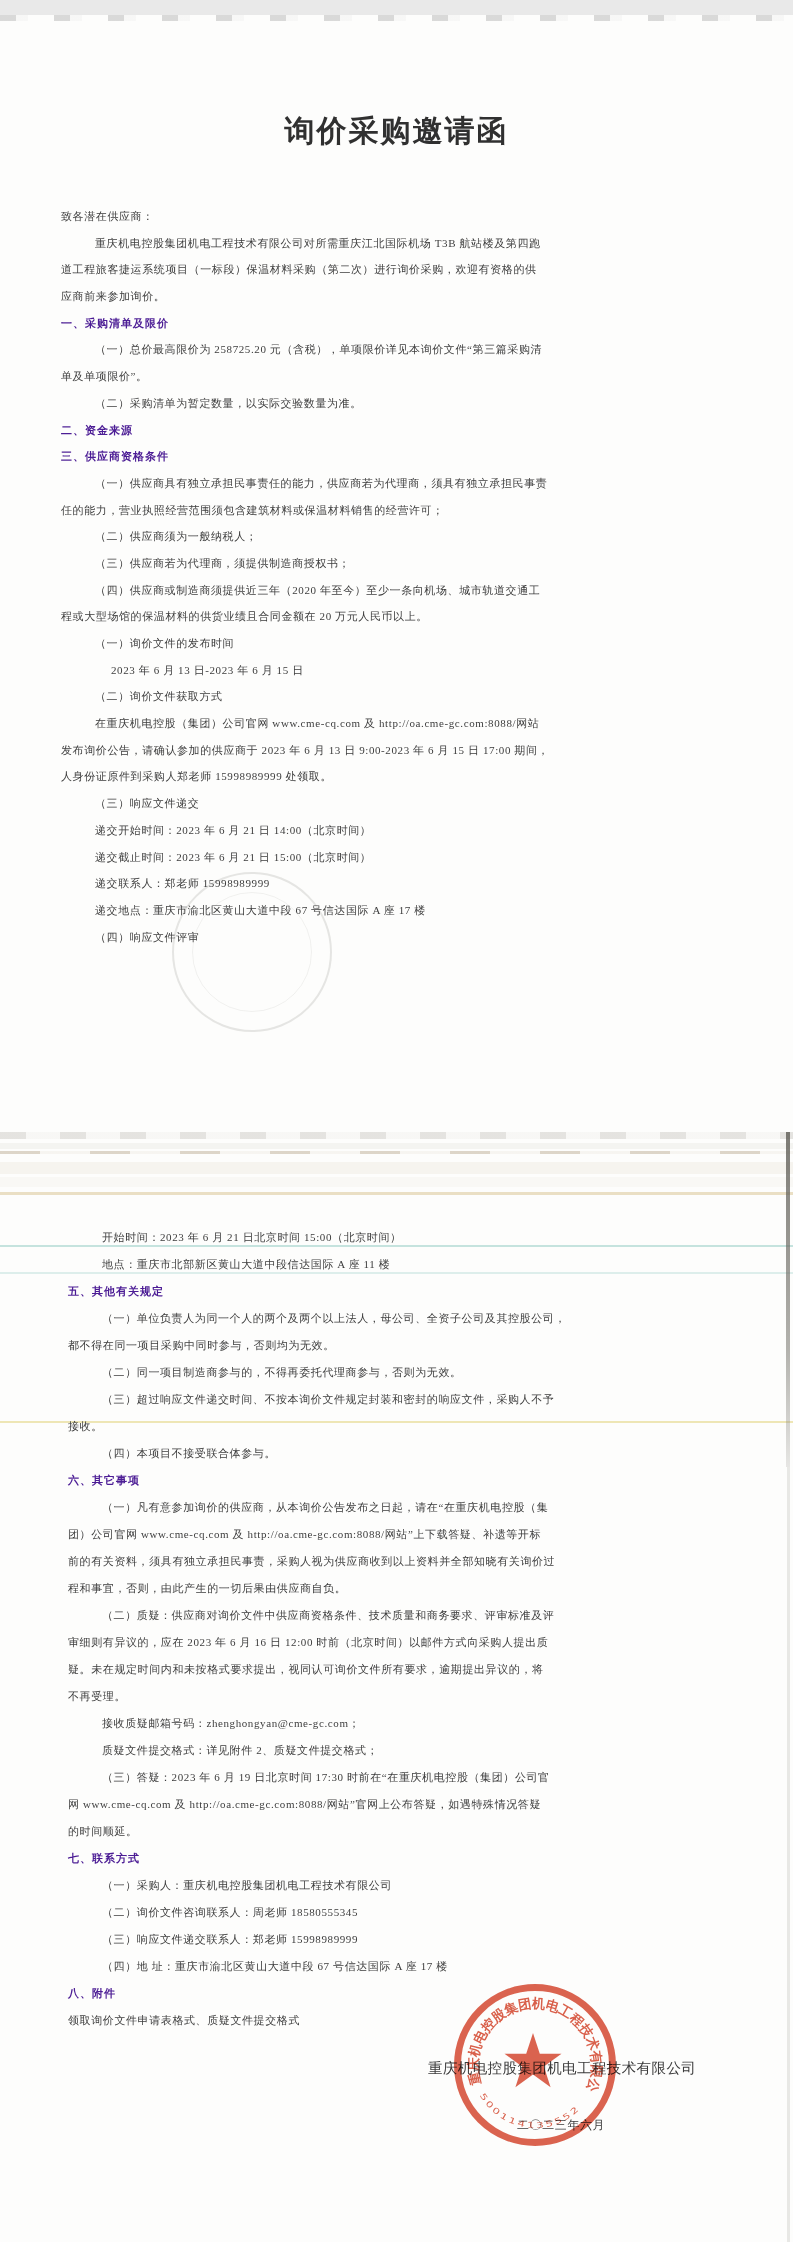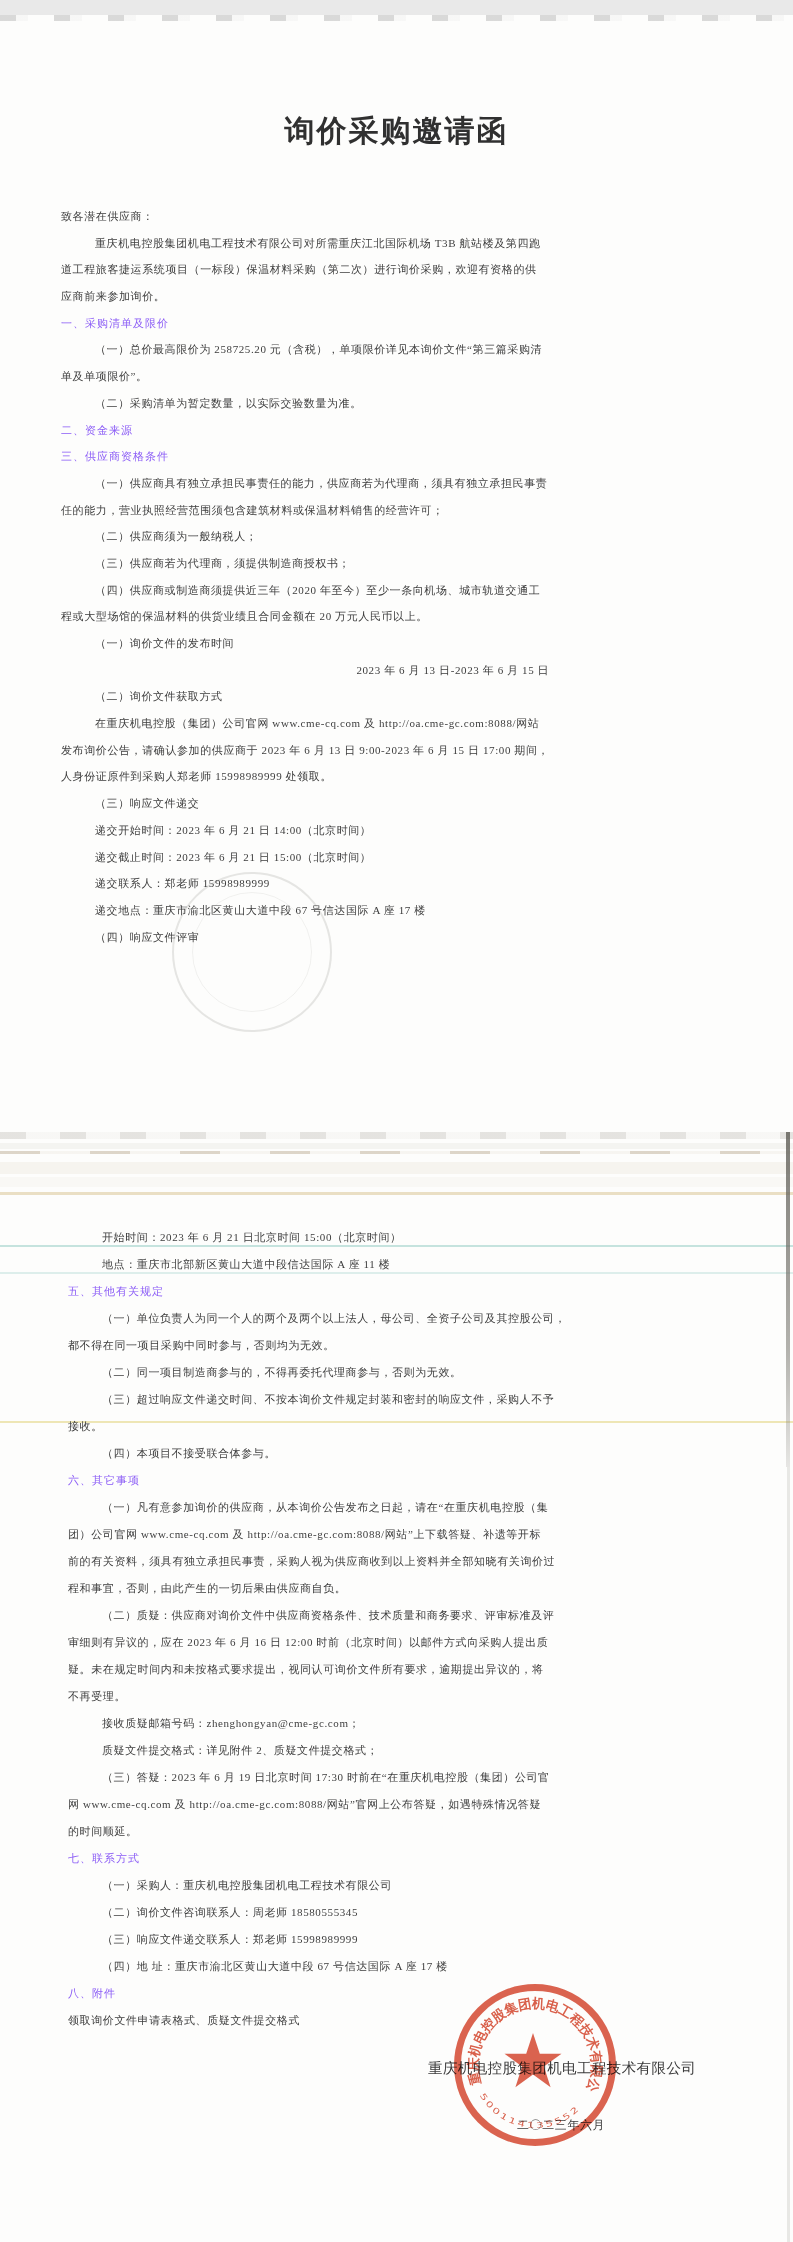--- a/index.html
+++ b/index.html
@@ -48,22 +48,22 @@
   .doc-title{
     position:absolute;left:0;top:96px;width:793px;
     text-align:center;font-size:30px;font-weight:700;color:#303030;
     letter-spacing:2px;
   }
   .text-block{position:absolute;white-space:nowrap;font-size:11px;letter-spacing:.6px;}
   .pg1{left:61px;top:188px;--lh:26.7px;}
   .pg2{left:68px;top:1209px;--lh:27px;}
   .line{height:var(--lh);line-height:var(--lh);}
   .line.i{padding-left:34px;}
-  .line.d{padding-left:50px;text-align:right;}
-  .line.h{font-weight:400;color:#8b5cf6;letter-spacing:1px;}
+  .line.d{padding-left:50px;}
+  .line.h{font-weight:700;color:#4c1d95;letter-spacing:1px;}
   
   .sig-company{position:absolute;left:428px;top:2044px;font-size:14.5px;letter-spacing:.4px;color:#3a3a3a;white-space:nowrap;}
   .sig-date{position:absolute;left:517px;top:2102px;font-size:12px;letter-spacing:.6px;color:#3a3a3a;white-space:nowrap;}
   
   .stamp{position:absolute;left:449px;top:1964px;width:172px;height:172px;mix-blend-mode:multiply;opacity:.92;}
 </style>
 </head>
 <body>
 
 <div class="sheet">

